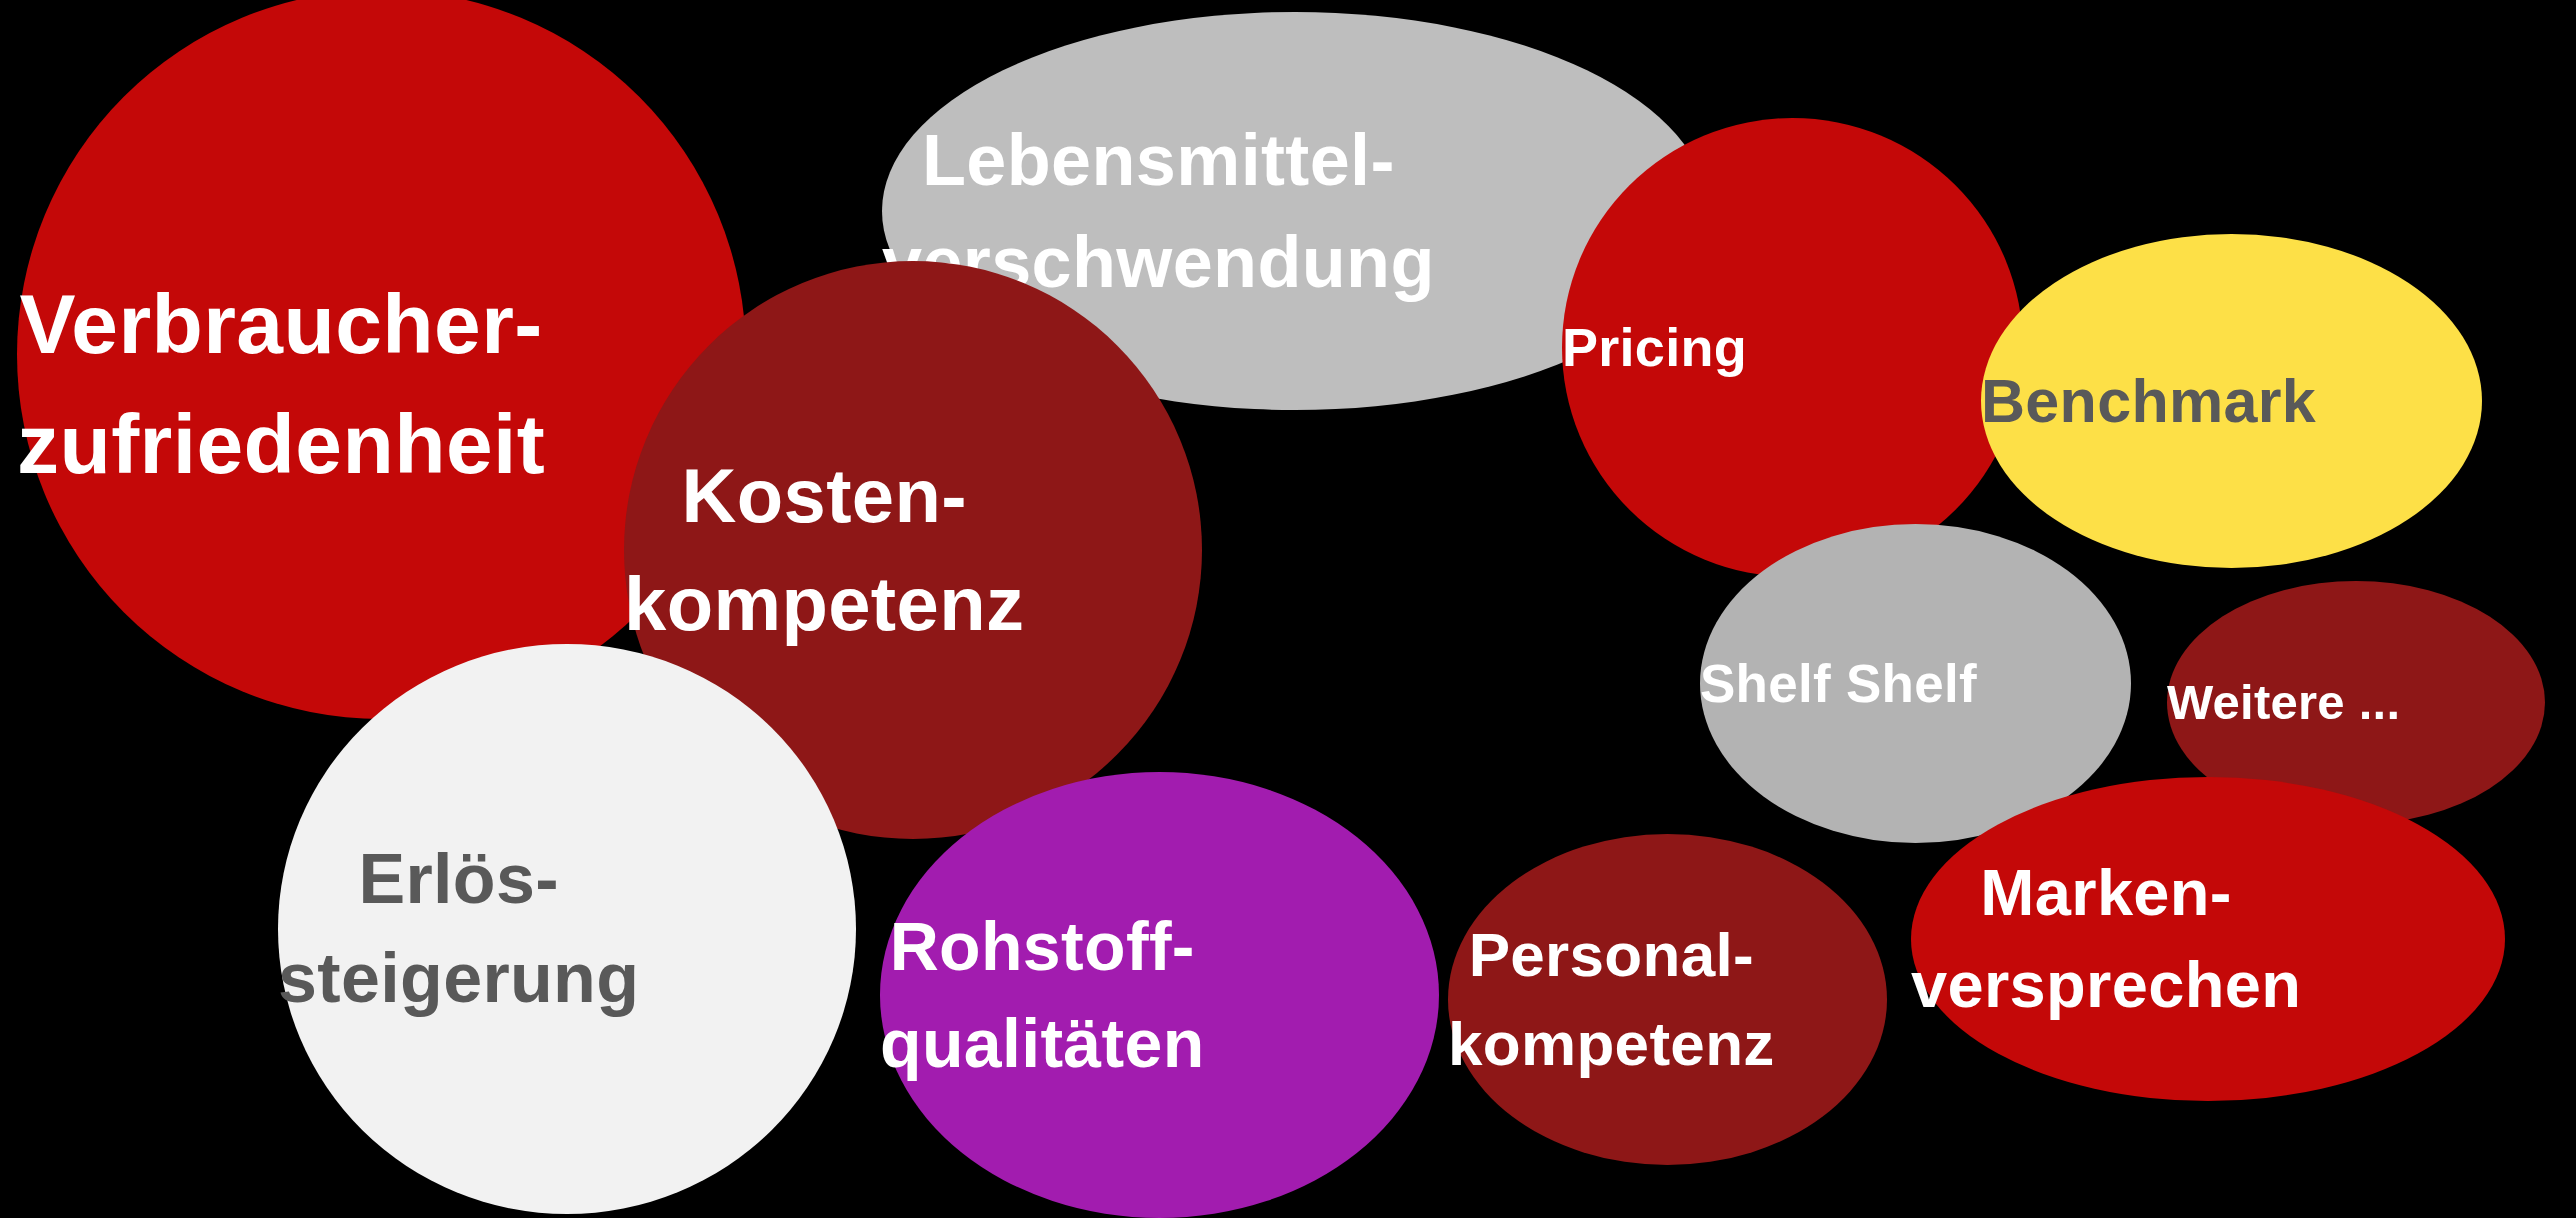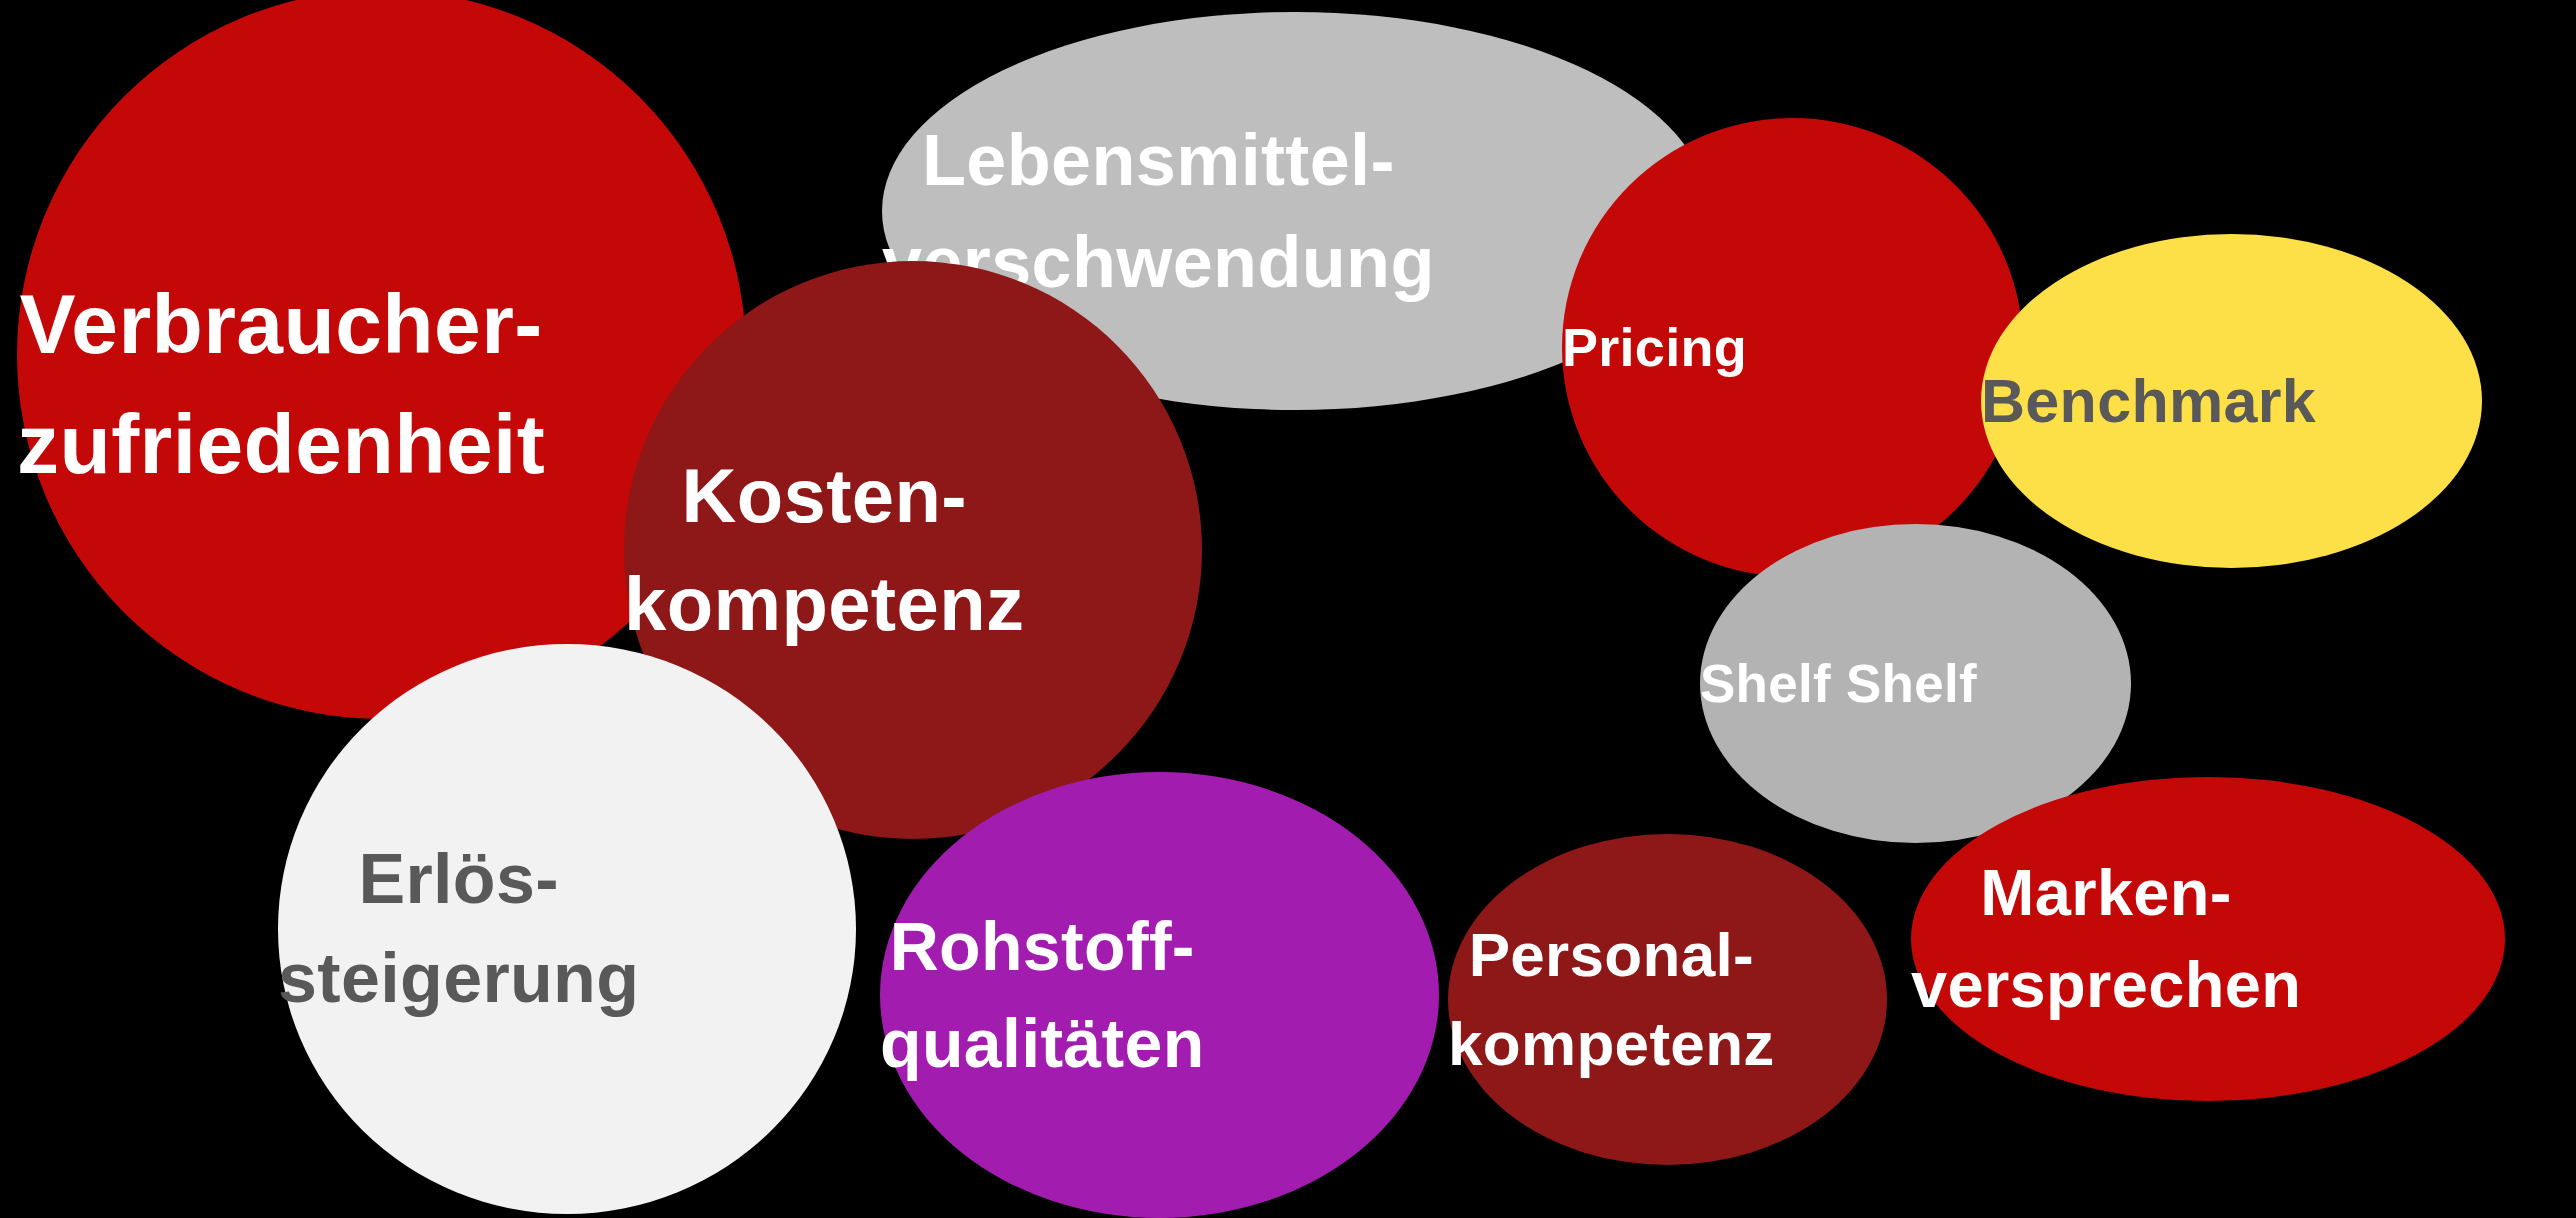--- a/index.html
+++ b/index.html
@@ -76,20 +76,23 @@
   </div>
 
   <div class="bubble b-5" style="background: #fde047; color: rgb(89, 89, 89);">
     <span class="bubble-label">Benchmark</span>
   </div>
 
   <div class="bubble b-6" style="background: rgb(179, 179, 179); color: rgb(255, 255, 255);">
     <span class="bubble-label">Shelf Shelf</span>
   </div>
 
+  <div class="bubble b-7" style="background: rgb(142, 23, 23); color: rgb(255, 255, 255);">
+    <span class="bubble-label">Weitere ...</span>
+  </div>
 
   <div class="bubble b-8" style="background: rgb(242, 242, 242); color: rgb(89, 89, 89);">
     <span class="bubble-label">Erlös-
 steigerung</span>
   </div>
 
   <div class="bubble b-9" style="background: #a21caf; color: rgb(255, 255, 255);">
     <span class="bubble-label">Rohstoff-
 qualitäten</span>
   </div>

